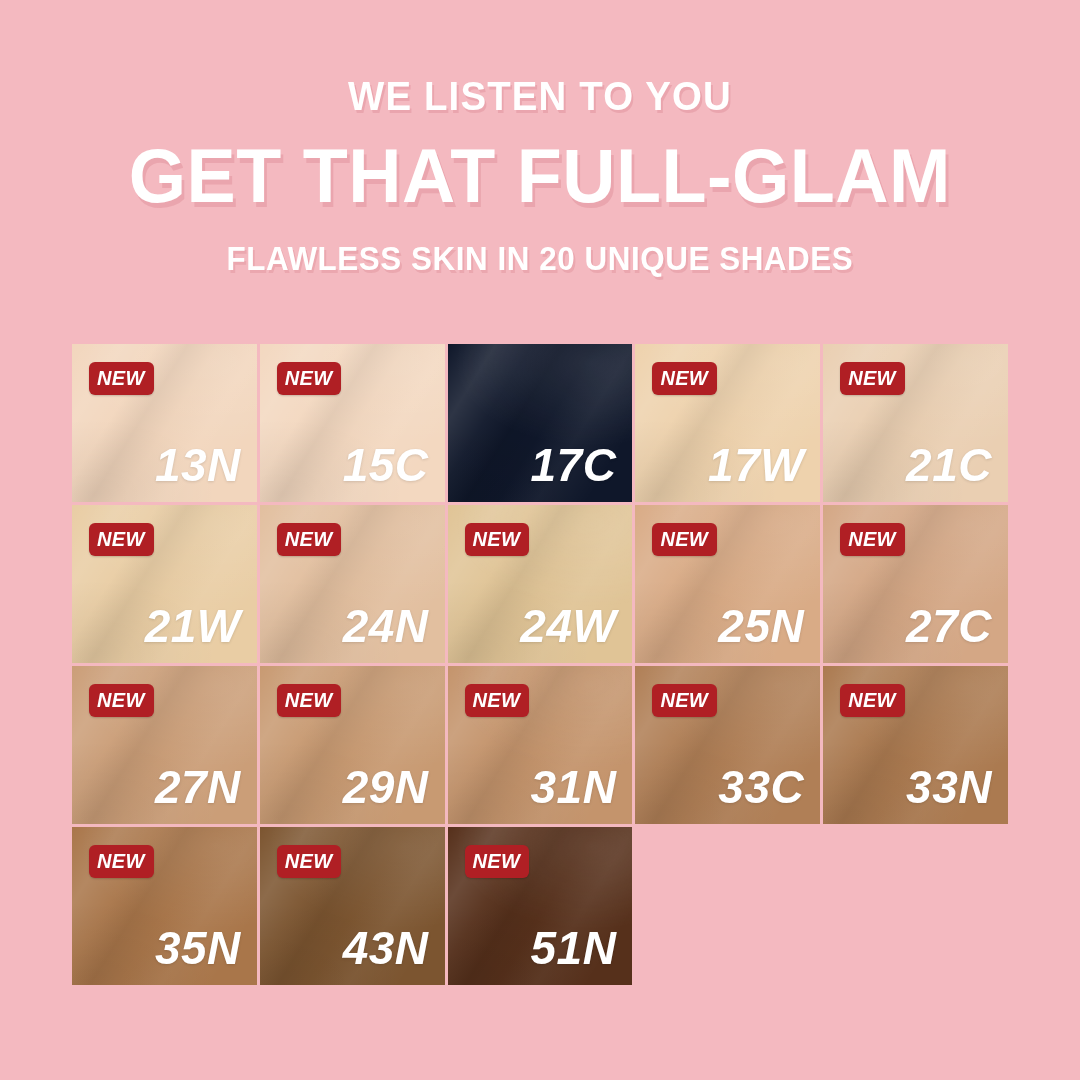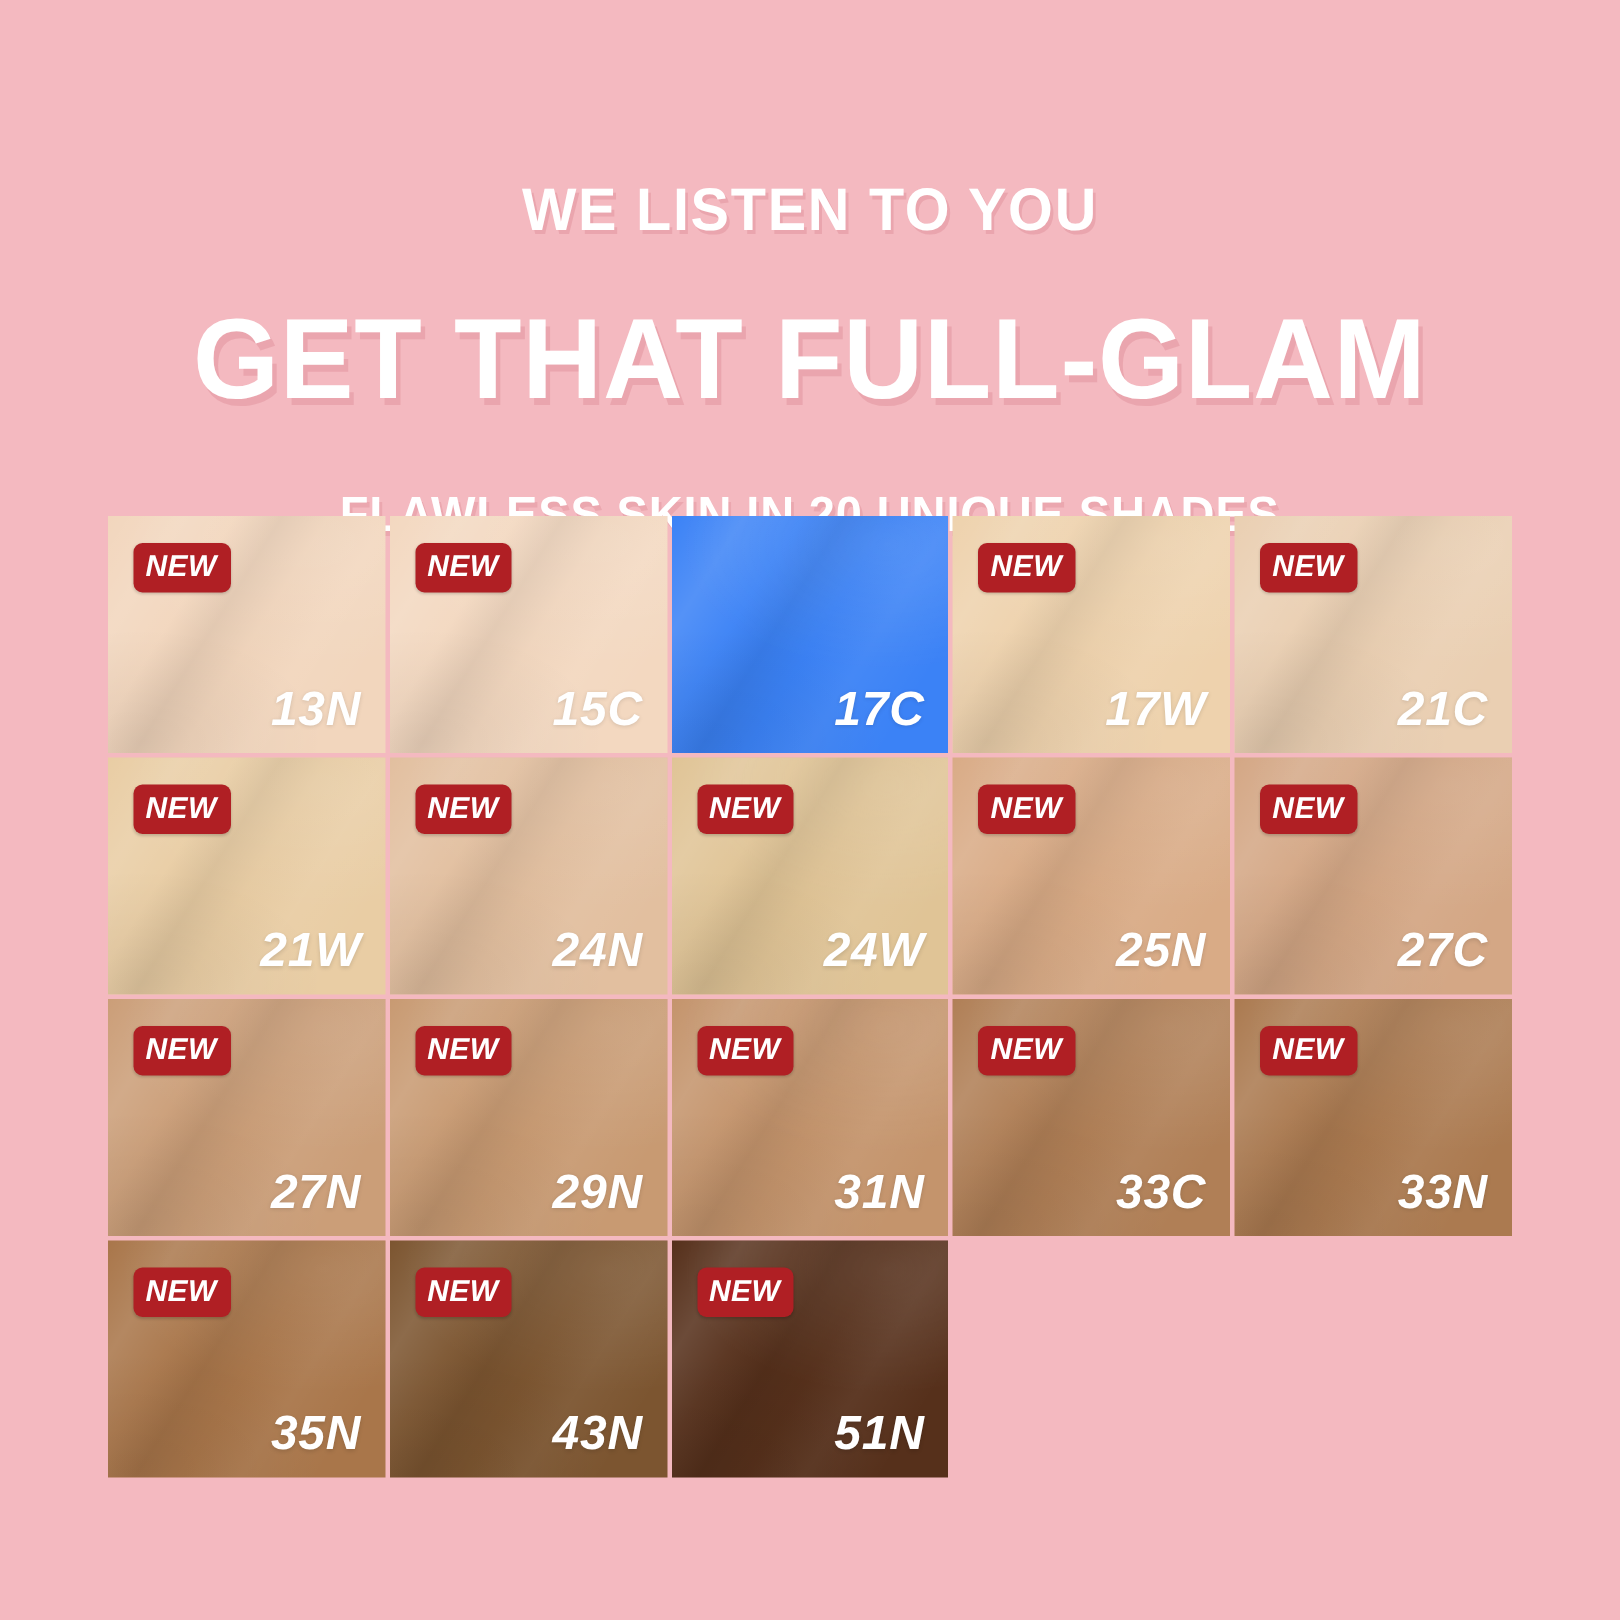--- a/index.html
+++ b/index.html
@@ -20,22 +20,21 @@
   
   #header {
     position:absolute;
     top:0; left:0;
     width:1080px;
     height:330px;
     display:flex;
     flex-direction:column;
     align-items:center;
     justify-content:flex-start;
-    padding-top:120px;
-    gap:20px;
+    padding-top:76px;
   }
 
   #eyebrow {
     color:#ffffff;
     font-size:40px;
     font-weight:bold;
     letter-spacing:1.2px;
     line-height:1;
     text-shadow:2px 3px 0 rgba(226,150,158,0.55);
     white-space:nowrap;
@@ -125,21 +124,21 @@
     border-radius:6px;
     z-index:3;
     box-shadow:0 1px 2px rgba(0,0,0,0.18);
   }
 
   .shade-code {
     position:absolute;
     right:16px;
     bottom:14px;
     color:#ffffff;
-    font-size:32px;
+    font-size:46px;
     font-weight:bold;
     font-style:italic;
     letter-spacing:0.5px;
     line-height:1;
     z-index:3;
     text-shadow:0 1px 3px rgba(0,0,0,0.13);
   }
 </style>
 </head>
 <body>
@@ -152,21 +151,21 @@
 
 <div id="shade-grid">
     <div class="swatch" style="background: rgb(242, 214, 189);">
       <span class="badge">NEW</span>
       <span class="shade-code">13N</span>
     </div>
     <div class="swatch" style="background: rgb(243, 216, 192);">
       <span class="badge">NEW</span>
       <span class="shade-code">15C</span>
     </div>
-    <div class="swatch" style="background: #3b82f6;">
+    <div class="swatch" style="background: #0f172a;">
       <span class="shade-code">17C</span>
     </div>
     <div class="swatch" style="background: rgb(238, 210, 173);">
       <span class="badge">NEW</span>
       <span class="shade-code">17W</span>
     </div>
     <div class="swatch" style="background: rgb(234, 207, 178);">
       <span class="badge">NEW</span>
       <span class="shade-code">21C</span>
     </div>

